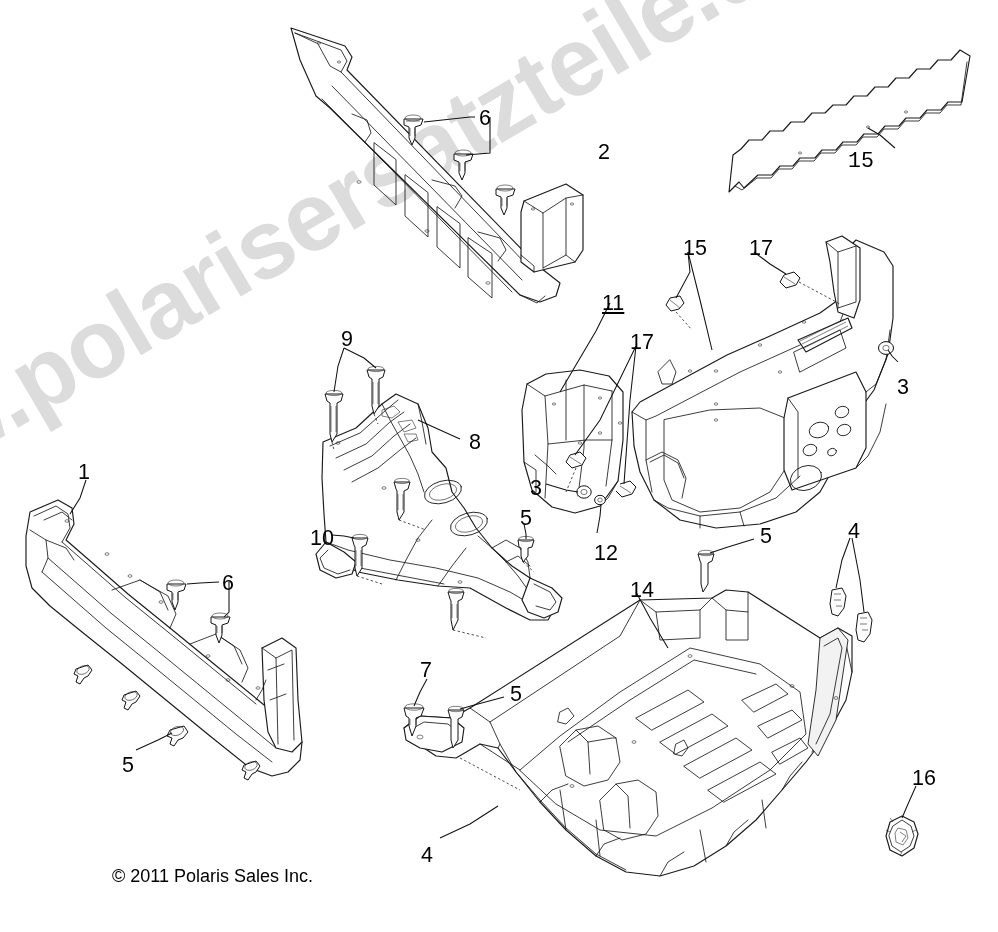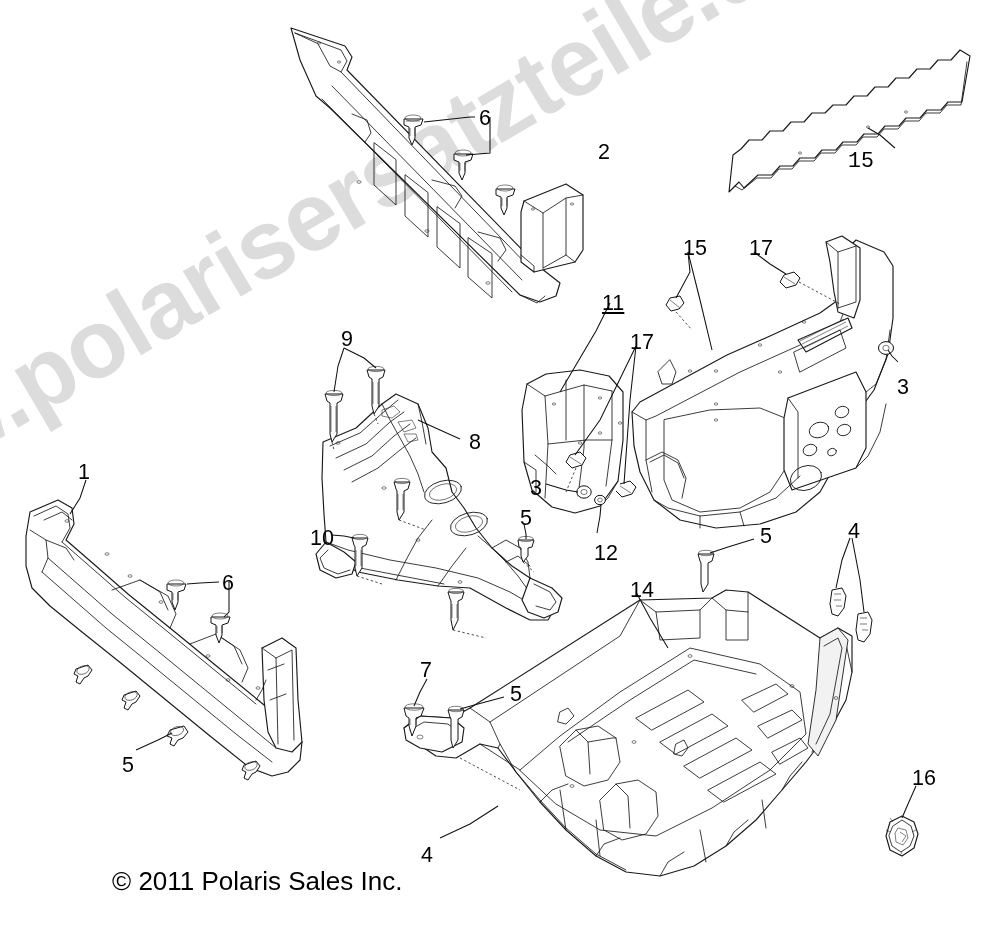--- a/index.html
+++ b/index.html
@@ -21,21 +21,21 @@
   .dash { fill:none; stroke:#111111; stroke-width:0.75; stroke-dasharray:2.4 2.4; }
   
   .cal {
     position:absolute; font-size:21.5px; color:#000;
     font-family:"Liberation Sans", sans-serif; line-height:1;
     white-space:nowrap; user-select:none;
   }
   
   #copyright {
     position:absolute; left:112px; top:866px;
-    font-size:26px; color:#000; white-space:nowrap;
+    font-size:18px; color:#000; white-space:nowrap;
     font-family:"Liberation Sans", sans-serif;
   }
   
   #watermark {
     position:absolute; left:0px; top:340px;
     width:998px; text-align:left;
     font-size:97px; font-weight:bold; letter-spacing:-1px;
     color:#dcdcdc;
     transform:rotate(-30.5deg); transform-origin:120px 470px;
     white-space:nowrap; pointer-events:none; user-select:none;

